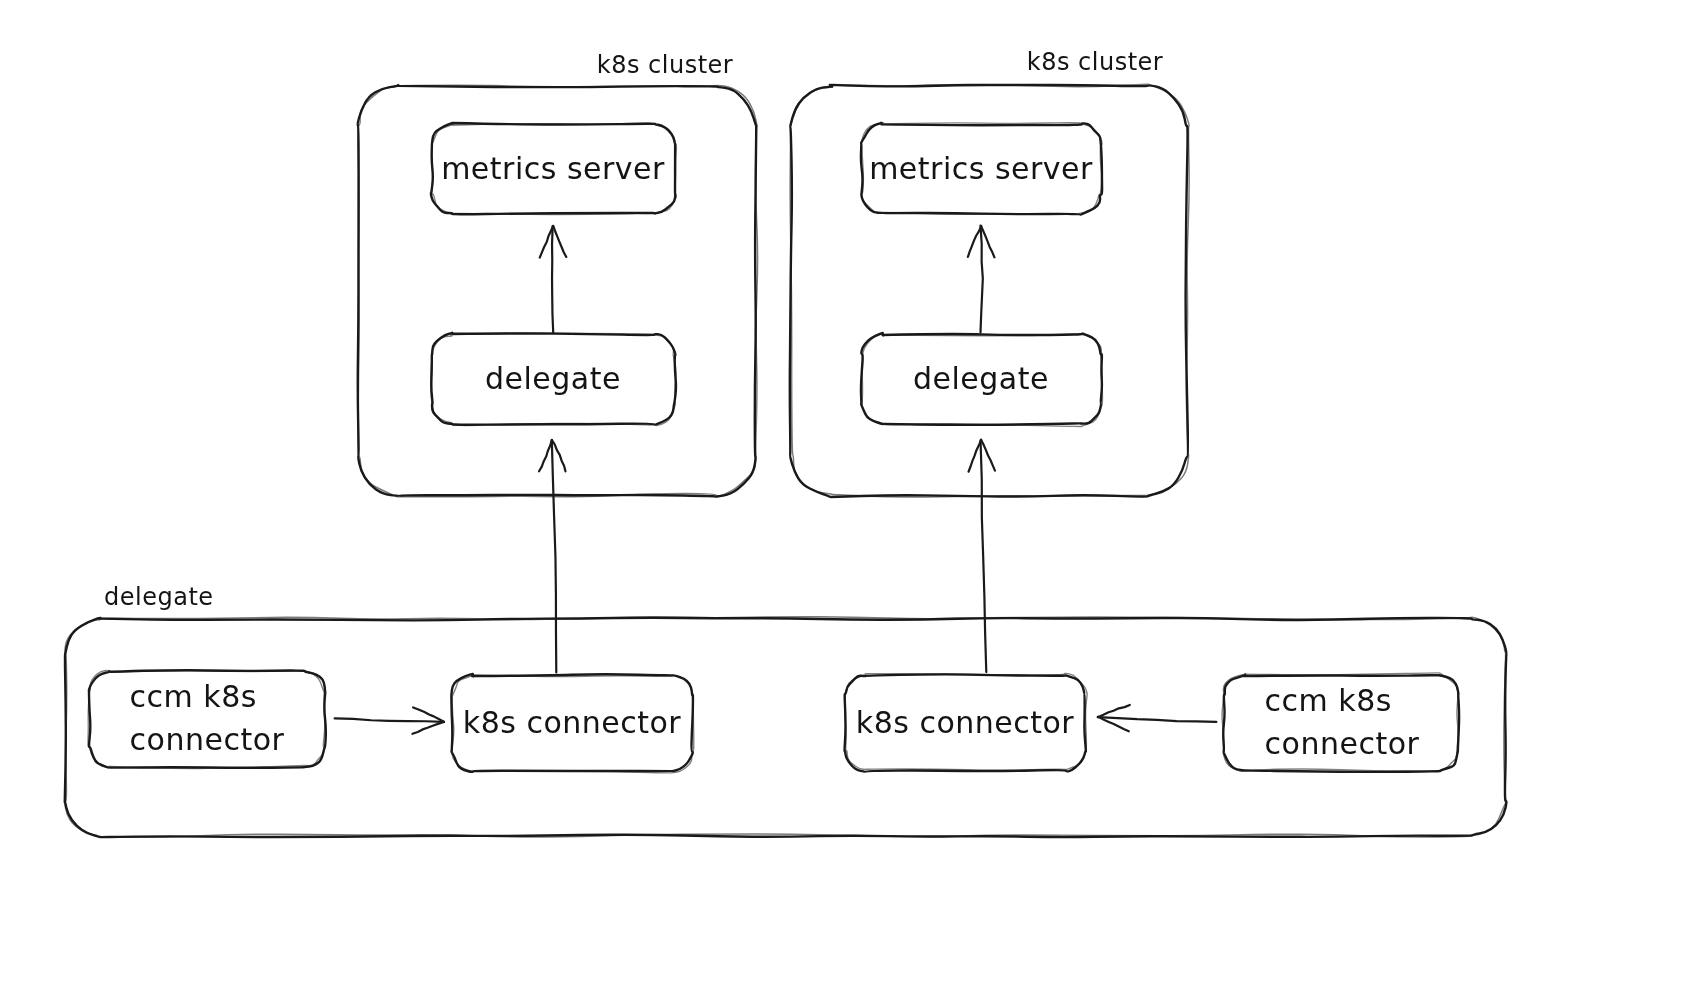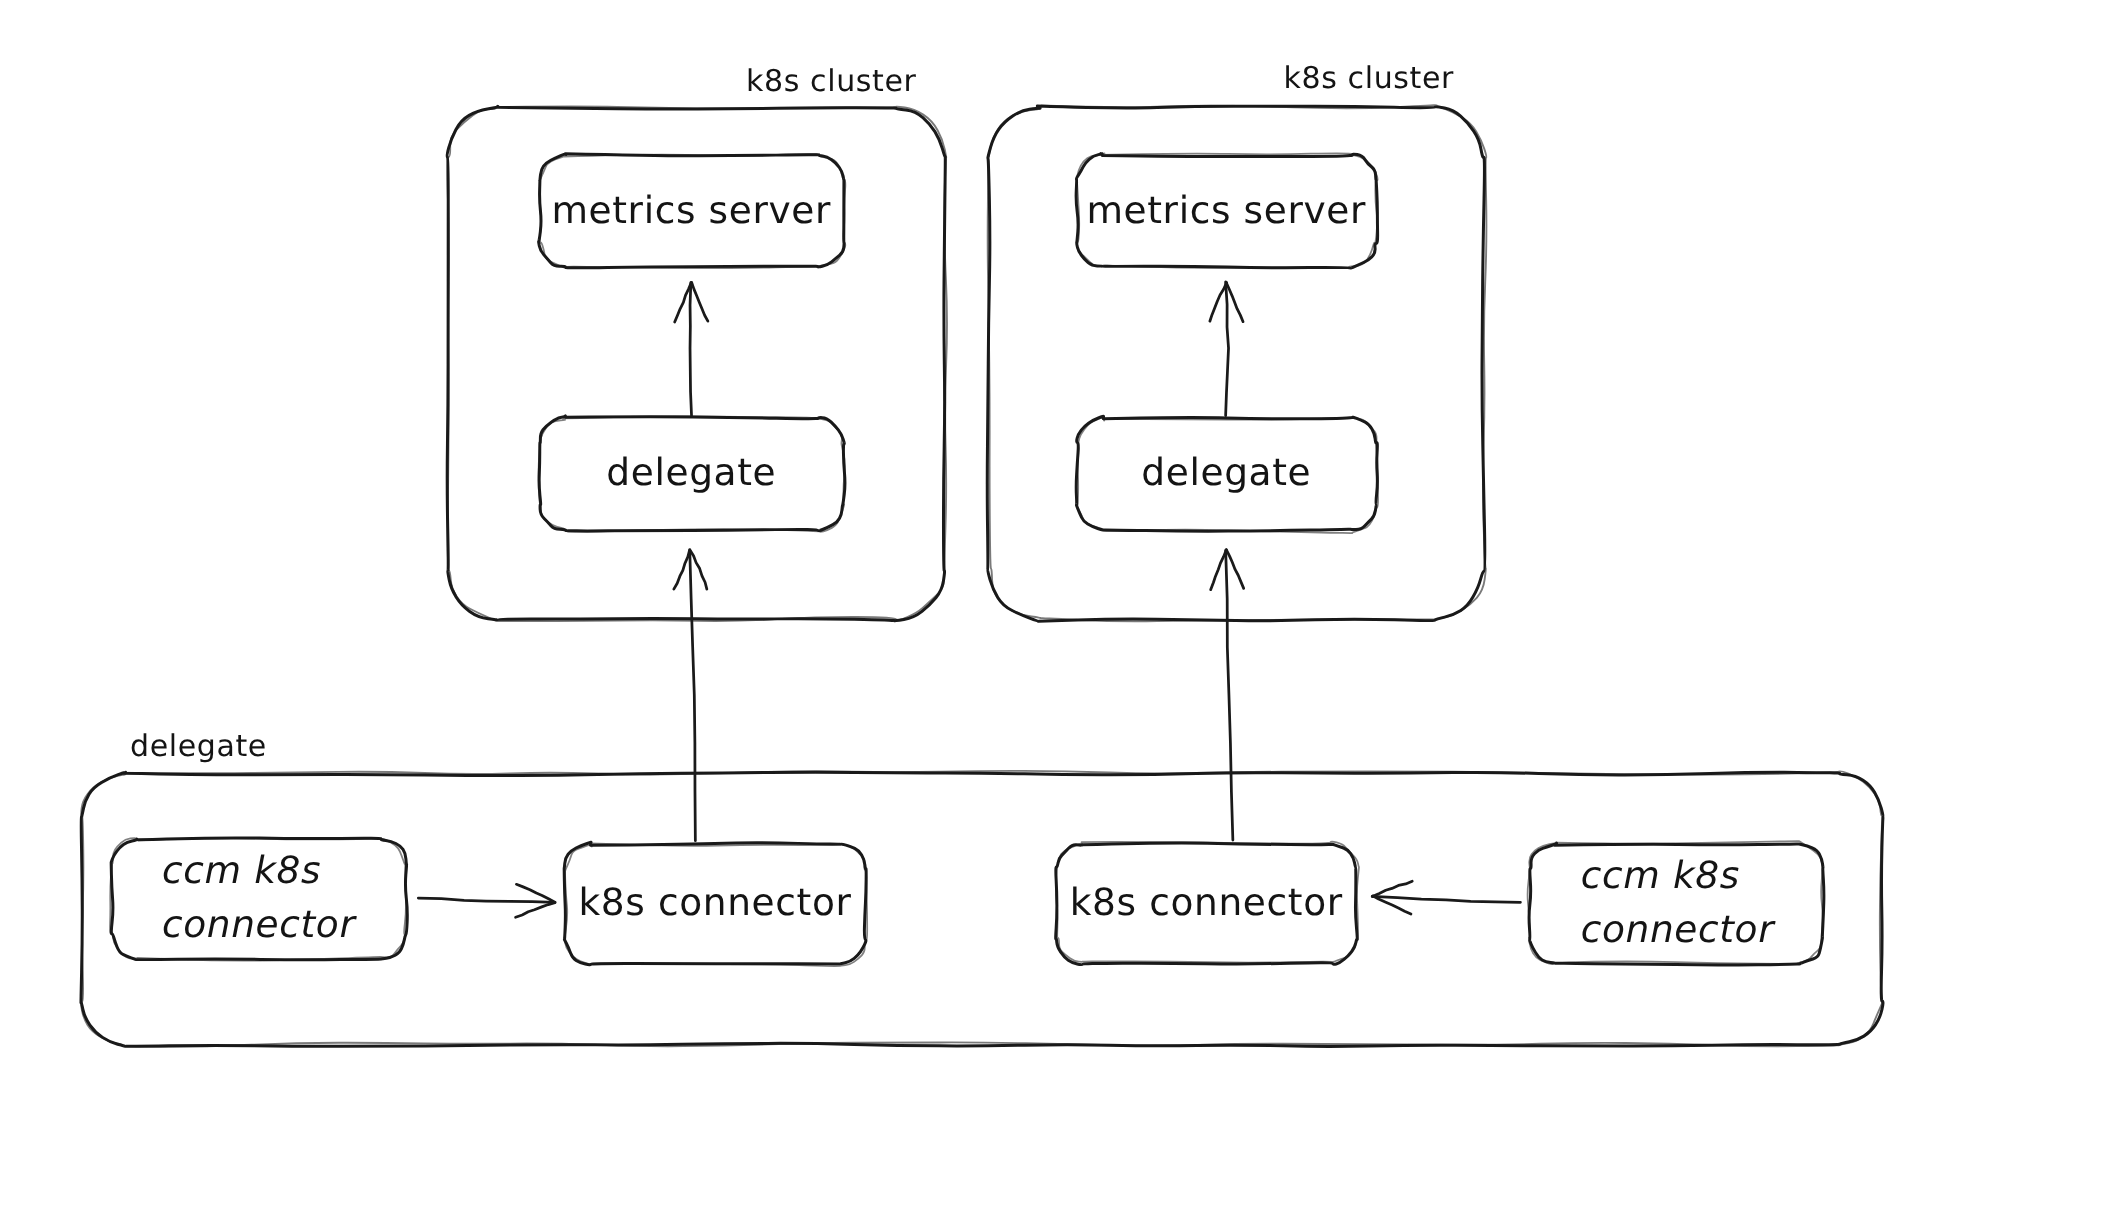--- a/index.html
+++ b/index.html
@@ -34,21 +34,20 @@
     pointer-events: none;
   }
   .node-label {
     font-size: 30px;
     transform: translate(-50%, -50%);
     text-align: left;
     line-height: 1.45;
   }
   .node-label.two-line {
     line-height: 1.42;
-    font-style: italic;
   }
   .container-label {
     font-size: 24px;
     transform: translate(-50%, -50%);
   }
   .container-label.left-anchor {
     transform: translate(0, -50%);
   }
 </style>
 </head>

